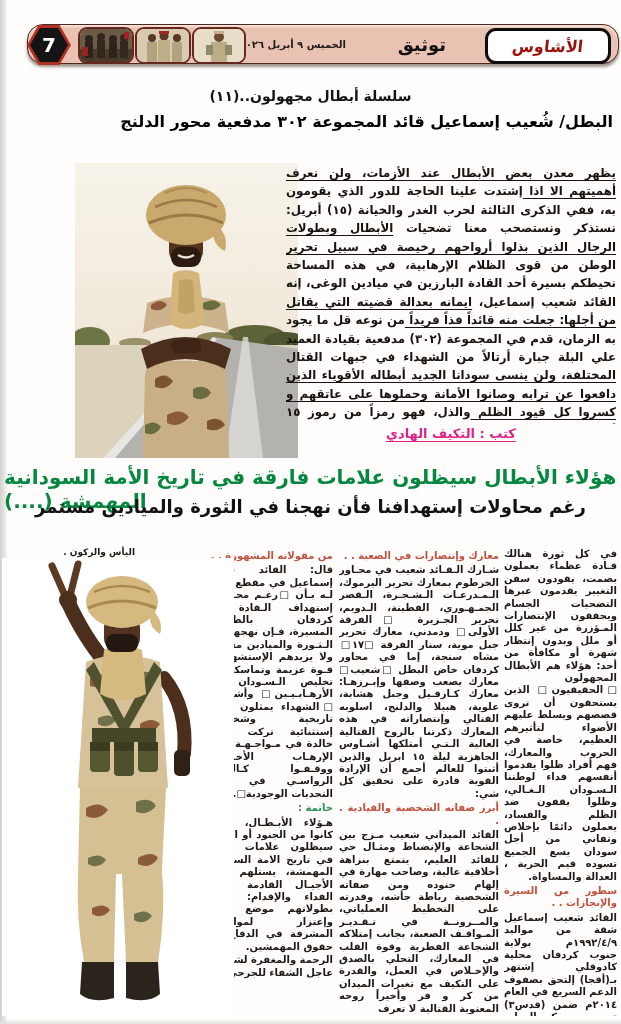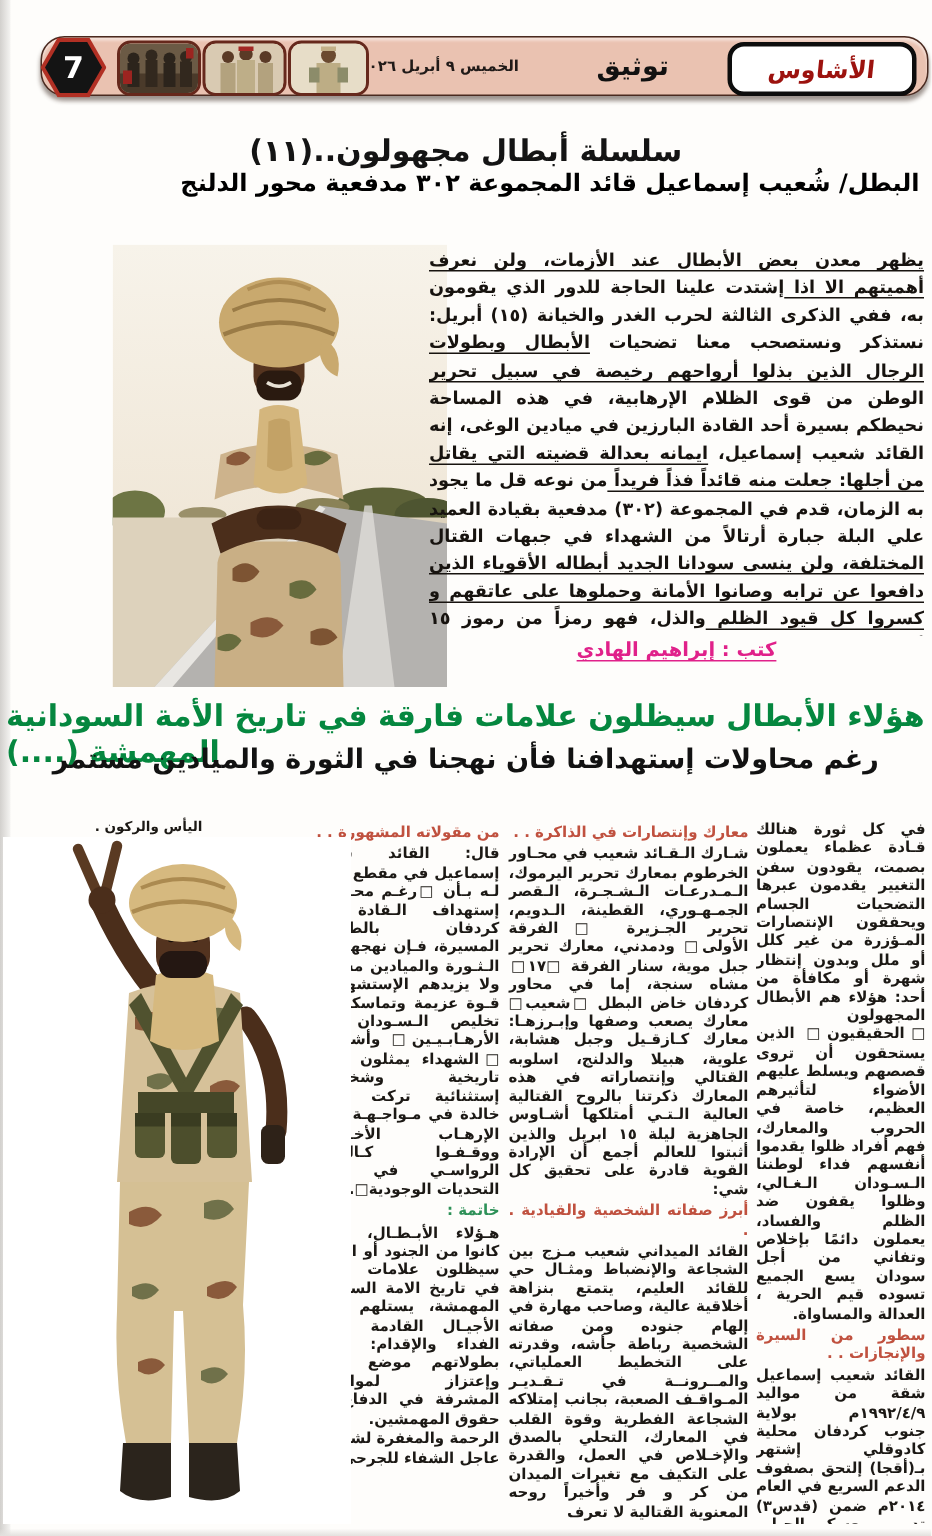--- a/index.html
+++ b/index.html
@@ -50,21 +50,21 @@
   .page-badge-inner{
     width:38px;height:34px;
     clip-path:polygon(26% 0,74% 0,100% 50%,74% 100%,26% 100%,0 50%);
     background:#141414;display:flex;align-items:center;justify-content:center;
     color:#fff;font-weight:bold;font-size:20px;
   }
 
   
   .series-line{
     position:absolute;top:88px;left:0;width:621px;text-align:center;
-    direction:rtl;font-weight:bold;font-size:20px;color:#141414;
+    direction:rtl;font-weight:bold;font-size:14px;color:#141414;
   }
   .main-headline{
     position:absolute;top:112px;left:8px;width:605px;text-align:right;
     direction:rtl;font-weight:bold;font-size:16px;color:#000000;line-height:1.25;
   }
 
   
   .article1-text{
     position:absolute;top:164px;right:5px;width:330px;height:260px;overflow:hidden;
     direction:rtl;text-align:justify;font-weight:bold;font-size:11.8px;
@@ -218,32 +218,32 @@
 
       <ellipse cx="111" cy="52" rx="40" ry="30" fill="#c9a96e"></ellipse>
       <path d="M74 60 q38 -16 74 0" stroke="#9a7b46" stroke-width="3" fill="none"></path>
       <path d="M80 44 q32 -14 62 0" stroke="#9a7b46" stroke-width="2.5" fill="none"></path>
       <path d="M90 30 q22 -10 42 0" stroke="#b08e54" stroke-width="2.5" fill="none"></path>
       <path d="M140 62 q14 8 10 26 q-10 -4 -12 -16 z" fill="#c9a96e"></path>
     </g>
   </svg>
 </div>
 <div class="article1-text"><span class="useg">يظهر معدن بعض الأبطال عند الأزمات، ولن نعرف أهميتهم الا اذا </span><span>إشتدت علينا الحاجة للدور الذي يقومون به، ففي الذكرى الثالثة لحرب الغدر والخيانة (١٥) أبريل: نستذكر ونستصحب معنا تضحيات </span><span class="useg">الأبطال وبطولات الرجال الذين بذلوا أرواحهم رخيصة في سبيل تحرير </span><span>الوطن من قوى الظلام الإرهابية، في هذه المساحة نحيطكم بسيرة أحد القادة البارزين في ميادين الوغى، إنه القائد شعيب إسماعيل، </span><span class="useg">ايمانه بعدالة قضيته التي يقاتل من أجلها: جعلت منه قائداً فذاً فريداً </span><span>من نوعه قل ما يجود به الزمان، قدم في المجموعة (٣٠٢) مدفعية بقيادة العميد علي البلة جبارة أرتالاً من الشهداء في جبهات القتال </span><span class="useg">المختلفة، ولن ينسى سودانا الجديد أبطاله الأقوياء الذين دافعوا عن ترابه وصانوا الأمانة وحملوها على عاتقهم و كسروا كل قيود الظلم </span><span>والذل، فهو رمزاً من رموز ١٥ أبريل وله صولات في حرب الديمقراطية . </span></div>
-<div class="byline">كتب : إبراهيم الهادي</div>
+<div class="byline">كتب : التكيف الهادي</div>
 
 <div class="green-headline">هؤلاء الأبطال سيظلون علامات فارقة في تاريخ الأمة السودانية المهمشة (....)</div>
 <div class="black-subheadline">رغم محاولات إستهدافنا فأن نهجنا في الثورة والميادين مستمر</div>
 
 <div class="col colA">
     <div class="blk-p">في كل ثورة هنالك قـادة عظماء يعملون بصمت، يقودون سفن التغيير يقدمون عبرها التضحيات الجسام ويحققون الإنتصارات المـؤزرة من غير كلل أو ملل وبدون إنتظار شهرة أو مكافأة من أحد: هؤلاء هم الأبطال المجهولون □الحقيقيون□ الذين يستحقون أن تروى قصصهم ويسلط عليهم الأضواء لتأثيرهم العظيم، خاصة في الحروب والمعارك، فهم أفراد ظلوا يقدموا أنفسهم فداء لوطننا الـسـودان الـغـالي، وظلوا يقفون ضد الظلم والفساد، يعملون دائمًا بإخلاص وتفاني من أجل سودان يسع الجميع تسوده قيم الحرية ، العدالة والمساواة.</div>
     <div class="blk-hr">سطور من السيرة والإنجازات . .</div>
     <div class="blk-p">القائد شعيب إسماعيل شقة من مواليد ١٩٩٢/٤/٩م بولاية جنوب كردفان محلية كادوقلي إشتهر بـ(أقجا) إلتحق بصفوف الدعم السريع في العام ٢٠١٤م ضمن (قدس٣) تدرب بمعسكر الجبلي (قري) فهو من القادة الذين شقو ليسعدوا غيرهم، ويقدم مصلحة الآخرين على مصلحته، بل ضحى بصحته ووقته وأسرته وكل شيء في سبيل مصلحة البلاد والعباد. شارك في حرب ١٥ أبريل منذ الطلقة الأولى بالخرطوم: كان قليل الظهور، ولا يحب الاضواء الإعلامية، لذلك مثل هـؤلاء الأبطال نحتاج لمعرفة قصص بطولاتهم في صناعة النصر، والـتـاريـخ الـسـوداني خلد أسماء الأبطال الذين صنعوا صفحات المجد:</div>
   </div>
 <div class="col colB">
-    <div class="blk-hr">معارك وإنتصارات في الذاكرة . .</div>
+    <div class="blk-hr">معارك وإنتصارات في الصعبة . .</div>
     <div class="blk-p">شـارك الـقـائد شعيب في محـاور الخرطوم بمعارك تحرير اليرموك، الـمـدرعـات الـشـجـرة، الـقصر الجمـهـوري، القطينة، الـدويم، تحرير الجـزيرة □الفرقة الأولى□ ودمدني، معارك تحرير جبل موية، سنار الفرقة □١٧□ مشاه سنجة، إما في محاور كردفان خاض البطل □شعيب□ معارك يصعب وصفها وإبـرزهـا: معارك كـازقـيل وجبل هشابة، علوية، هبيلا والدلنج، اسلوبه القتالي وإنتصاراته في هذه المعارك ذكرتنا بالروح القتالية العالية الـتـي أمتلكها أشـاوس الجاهزية ليلة ١٥ ابريل والذين أثبتوا للعالم أجمع أن الإرادة القوية قادرة على تحقيق كل شي:</div>
     <div class="blk-hr">أبرز صفاته الشخصية والقيادية . .</div>
     <div class="blk-p">القائد الميداني شعيب مـزج بين الشجاعة والإنضباط ومثـال حي للقائد العليم، يتمتع بنزاهة أخلاقية عالية، وصاحب مهارة في إلهام جنوده ومن صفاته الشخصية رباطة جأشه، وقدرته على التخطيط العملياتي، والمــرونــة في تـقـديـر المـواقـف الصعبة، بجانب إمتلاكه الشجاعة الفطرية وقوة القلب في المعارك، التحلي بالصدق والإخـلاص في العمل، والقدرة على التكيف مع تغيرات الميدان من كر و فر وأخيراً روحه المعنوية القتالية لا تعرف</div>
   </div>
 <div class="col colC">
     <div class="blk-hr">من مقولاته المشهورة . .</div>
     <div class="blk-p">قال: القائد شعيب إسماعيل في مقطع مرئي لـه بـأن □رغـم محـاولات إستهداف الـقادة في كردفان بالطائرات المسيرة، فـإن نهجهم في الـثـورة والميادين مستمر، ولا يزيدهم الإستشهاد إلا قـوة عزيمة وتماسكاً، في تخليص الـسـودان مـن الأرهـابـيـين□ وأشار أن □الشهداء يمثلون رموزاً تاريخية وشخصيات إستثنائية تركت بصمة خالدة في مـواجـهـة جيش الإرهـاب الأخـواني، ووقـفـوا كـالجبـال الرواسـي في وجـه التحديات الوجودية□.</div>
     <div class="blk-hg">خاتمة :</div>
     <div class="blk-p">هـؤلاء الأبـطـال، سـواء كانوا من الجنود أو القادة، سيظلون علامات فارقة في تاريخ الامة السودانية المهمشة، يستلهم منهم الأجيـال القادمة معاني الفداء والإقدام: وتظل بطولاتهم موضع تقدير وإعتزاز لمواقفهم المشرفة في الدفاع عن حقوق المهمشين.</div>
     <div class="blk-p">الرحمة والمغفرة لشهدائنا</div>

